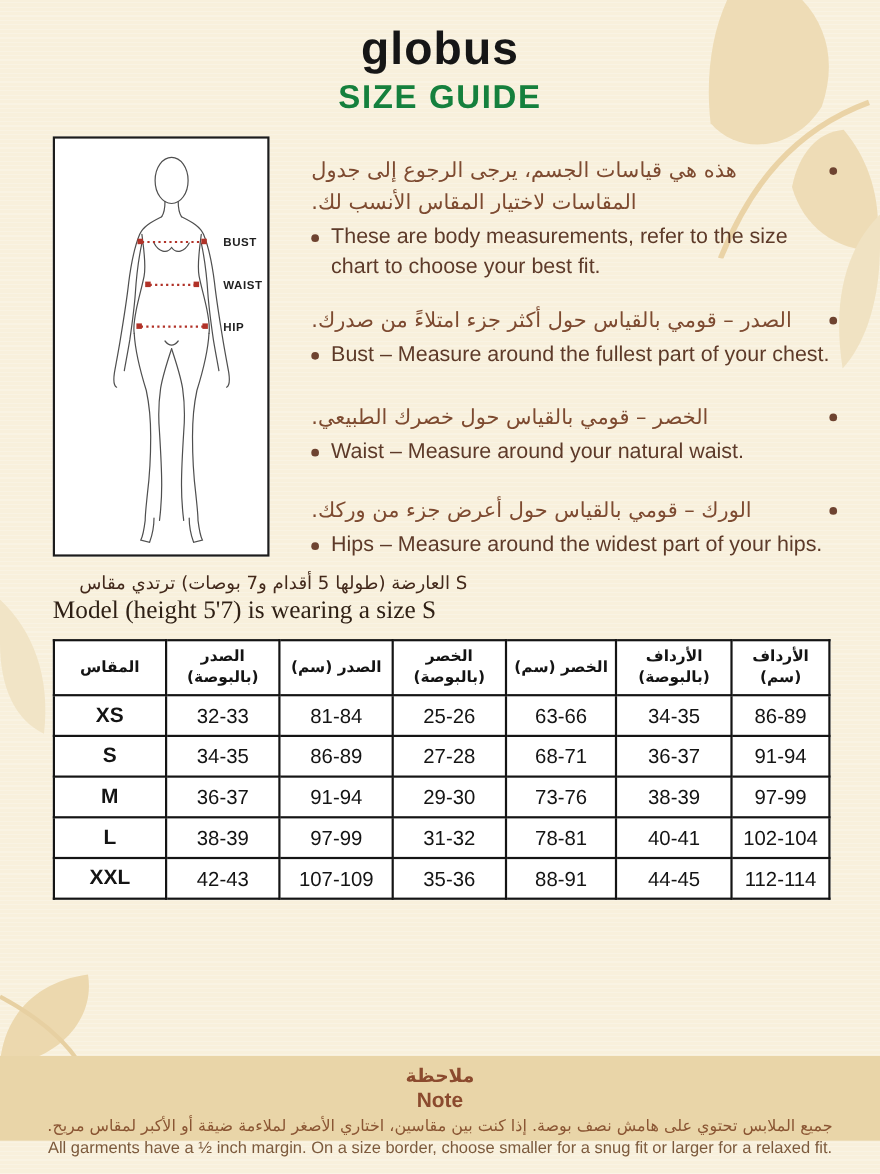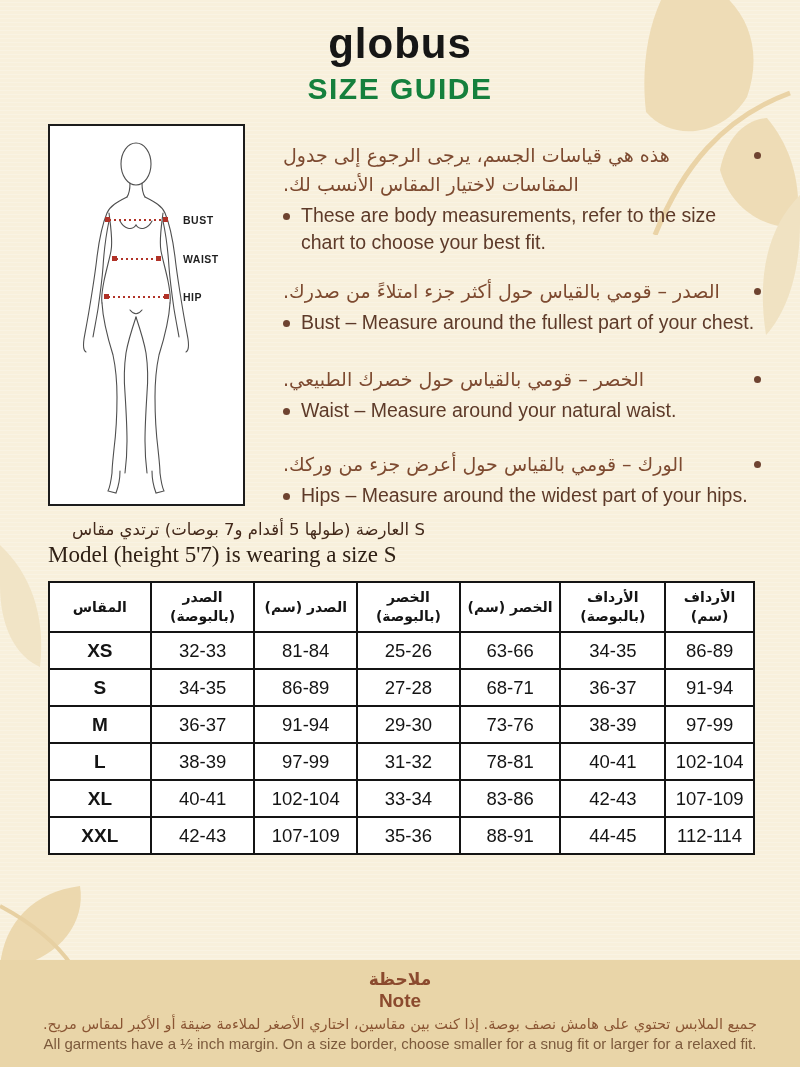--- a/index.html
+++ b/index.html
@@ -18,21 +18,21 @@
     position:absolute; top:20px; left:0; width:100%; text-align:center;
     font-size:42px; font-weight:bold; letter-spacing:1px; color:#161616;
   }
   .title{
     position:absolute; top:72px; left:0; width:100%; text-align:center;
     font-size:30px; font-weight:bold; letter-spacing:1.5px; color:#15803d;
   }
   
   .figure-card{
     position:absolute; left:48px; top:124px; width:197px; height:382px;
-    background:#ffffff; border:2px solid #1c1c1c; box-sizing:border-box;
+    background:#ffffff; border:2px solid #1c1c1c; box-sizing:border-box;padding-left:20px;
   }
   
   .bullets{position:absolute; left:283px; top:141px; width:478px;}
   .bullet-group{margin-bottom:21px;}
   .bullet{display:flex; gap:11px; align-items:flex-start;}
   .bullet .dot{
     flex:0 0 auto; width:7px; height:7px; border-radius:50%;
     background:#6e4330; margin-top:11px;
   }
   .bullet.ar{direction:rtl; color:#7d4a30; font-size:19px; line-height:29px; font-family:"DejaVu Sans",sans-serif;}
@@ -51,21 +51,21 @@
     border:2px solid #141414; text-align:center; vertical-align:middle;
     color:#141414; padding:0 2px; box-sizing:border-box; background:#ffffff;
   }
   tr.hdr-en td{height:60px; font-weight:bold; font-size:18.5px; line-height:24px;}
   tr.hdr-ar td{height:50px; font-weight:bold; font-size:14px; line-height:19px;
     font-family:"DejaVu Sans",sans-serif; direction:rtl;}
   tr.data td{height:37px; font-size:18.5px;}
   tr.data td.sz{font-weight:bold; font-size:19px;}
   
   .note-band{
-    position:absolute; left:0; top:960px; width:800px; height:107px;
+    position:absolute; left:0; top:960px; width:800px; height:77px;
     background:#e9d5a8; text-align:center;
   }
   .note-band .t-ar{margin-top:9px; font-family:"DejaVu Sans",sans-serif; font-weight:bold; font-size:17px; color:#8b4a2e; direction:rtl;}
   .note-band .t-en{font-weight:bold; font-size:19px; color:#8b4a2e; margin-top:1px;}
   .note-band .b-ar{margin-top:4px; font-family:"DejaVu Sans",sans-serif; font-size:14.5px; color:#8a5533; direction:rtl;}
   .note-band .b-en{margin-top:3px; font-size:15px; color:#7c5a3c;}
 </style>
 </head>
 <body>
 
@@ -229,29 +229,20 @@
       <tr class="data">
         <td class="sz">L</td>
         <td>38-39</td>
         <td>97-99</td>
         <td>31-32</td>
         <td>78-81</td>
         <td>40-41</td>
         <td>102-104</td>
       </tr>
       <tr class="data">
-        <td class="sz">XL</td>
-        <td>40-41</td>
-        <td>102-104</td>
-        <td>33-34</td>
-        <td>83-86</td>
-        <td>42-43</td>
-        <td>107-109</td>
-      </tr>
-      <tr class="data">
         <td class="sz">XXL</td>
         <td>42-43</td>
         <td>107-109</td>
         <td>35-36</td>
         <td>88-91</td>
         <td>44-45</td>
         <td>112-114</td>
       </tr>
     </tbody>
   </table>

